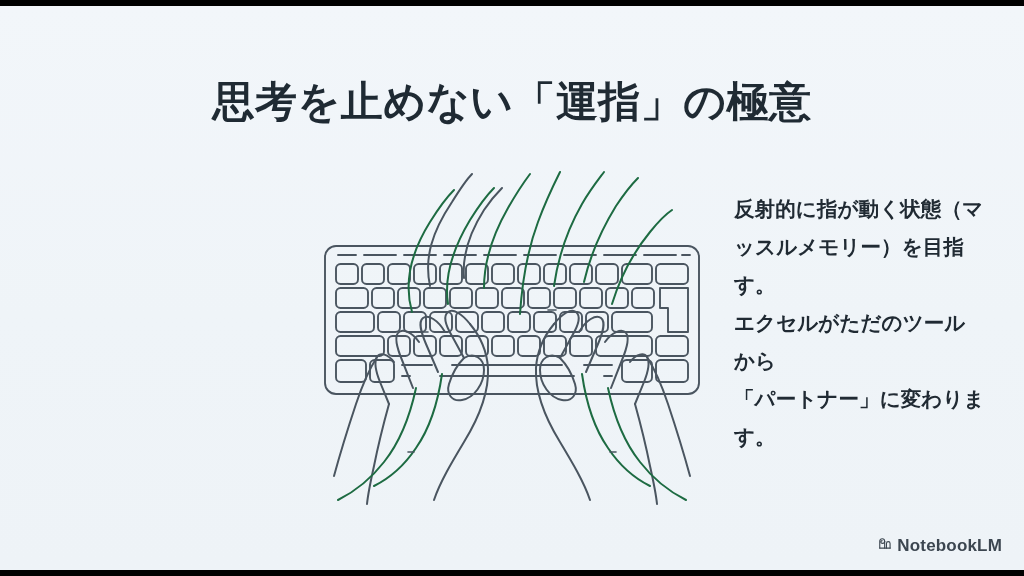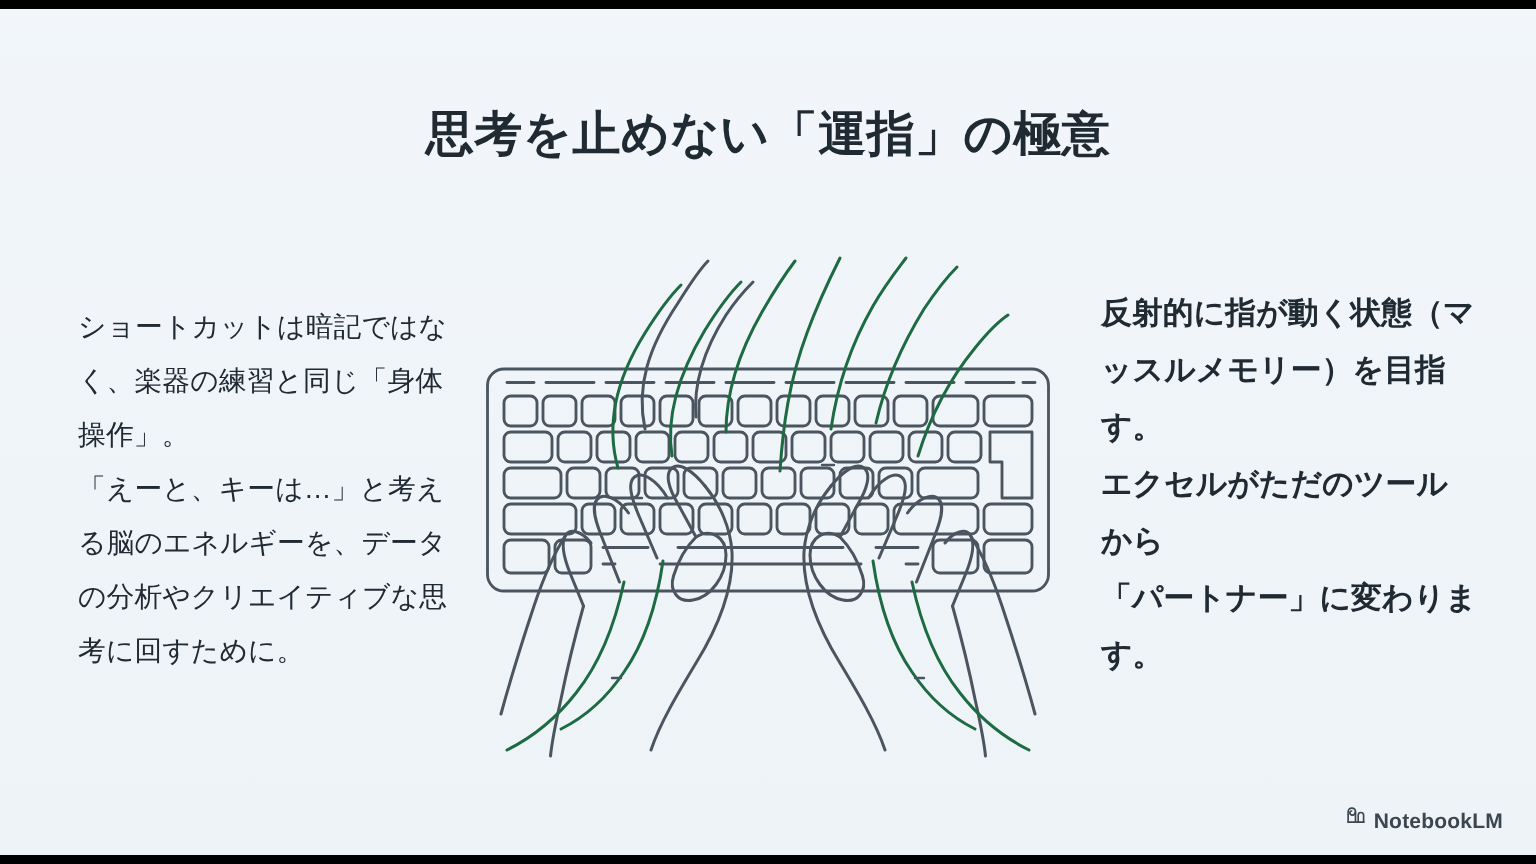--- a/index.html
+++ b/index.html
@@ -37,21 +37,21 @@
     overflow: hidden;
   }
 
   
   #title {
     position: absolute;
     left: 0;
     top: 42px;
     width: 1024px;
     text-align: center;
-    font-size: 32px;
+    font-size: 42px;
     line-height: 1.25;
     font-weight: 700;
     letter-spacing: 0.01em;
     color: #1f2a33;
     white-space: nowrap;
   }
 
   
   .col {
     position: absolute;
@@ -92,40 +92,38 @@
   #watermark {
     position: absolute;
     right: 22px;
     bottom: 14px;
     display: flex;
     align-items: center;
     gap: 5px;
     z-index: 20;
   }
   #watermark .wm-label {
-    font-size: 14px;
+    font-size: 17px;
     font-weight: 600;
     color: #3c4650;
     letter-spacing: 0.01em;
   }
   #watermark .wm-logo { display: block; }
 </style>
 </head>
 <body>
 
 <div id="slide">
 
   <div class="letterbox top"></div>
 
   <div id="canvas">
 
     <h1 id="title">思考を止めない「運指」の極意</h1>
 
-    <div id="left-col" class="col">ショートカットは暗記ではなく、楽器の練習と同じ「身体操作」。
-「えーと、キーは…」と考える脳のエネルギーを、データの分析やクリエイティブな思考に回すために。</div>
 
     <div id="right-col" class="col">反射的に指が動く状態（マッスルメモリー）を目指す。
 エクセルがただのツールから
 「パートナー」に変わります。</div>
 
     <div id="illustration">
       <svg viewBox="0 0 400 370" xmlns="http://www.w3.org/2000/svg" fill="none" stroke-linecap="round" stroke-linejoin="round">
 
         <g stroke="#4a5560" stroke-width="1.9">
 

